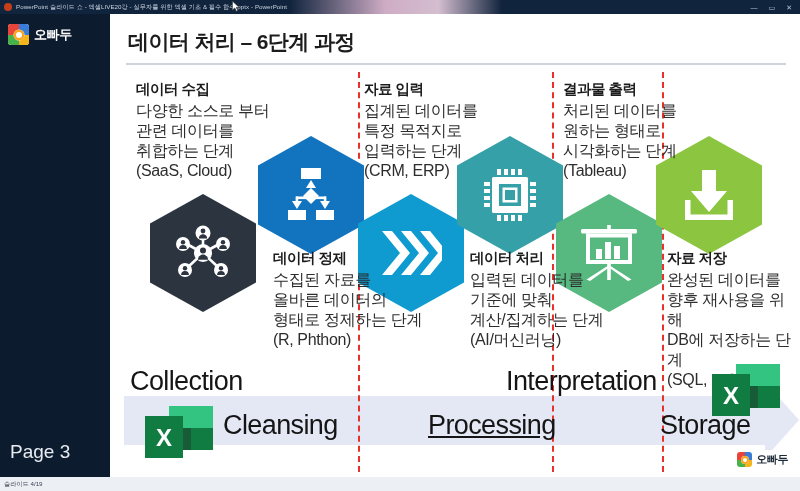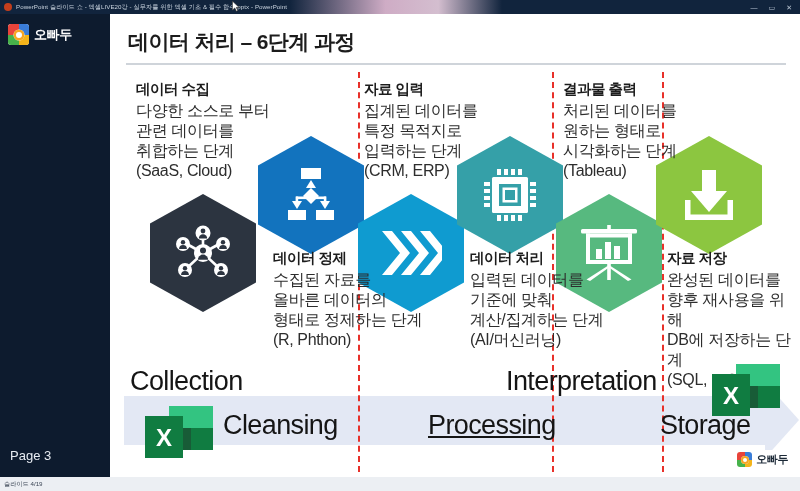--- a/index.html
+++ b/index.html
@@ -63,21 +63,21 @@
     content: ""; position: absolute; left: 50%; top: 50%;
     transform: translate(-50%,-50%);
     width: 11px; height: 11px; border-radius: 50%;
     background: #ffffff; box-shadow: inset 0 0 0 2.5px #f6a623;
   }
   .logo-text { font-size: 13px; font-weight: 700; color: #ffffff; letter-spacing: -.4px; }
   .logo-text.dark { color: #1b2836; }
 
   .page-indicator {
     position: absolute; left: 10px; bottom: 14px;
-    font-size: 13px; color: #e7ecf2; font-weight: 400;
+    font-size: 19px; color: #e7ecf2; font-weight: 400;
   }
 
   
   .statusbar {
     position: absolute; left: 0; bottom: 0; width: 800px; height: 14px;
     background: #eceff3; display: flex; align-items: center; padding-left: 4px;
   }
   .status-text { font-size: 6.2px; color: #3c4756; }
 
   

